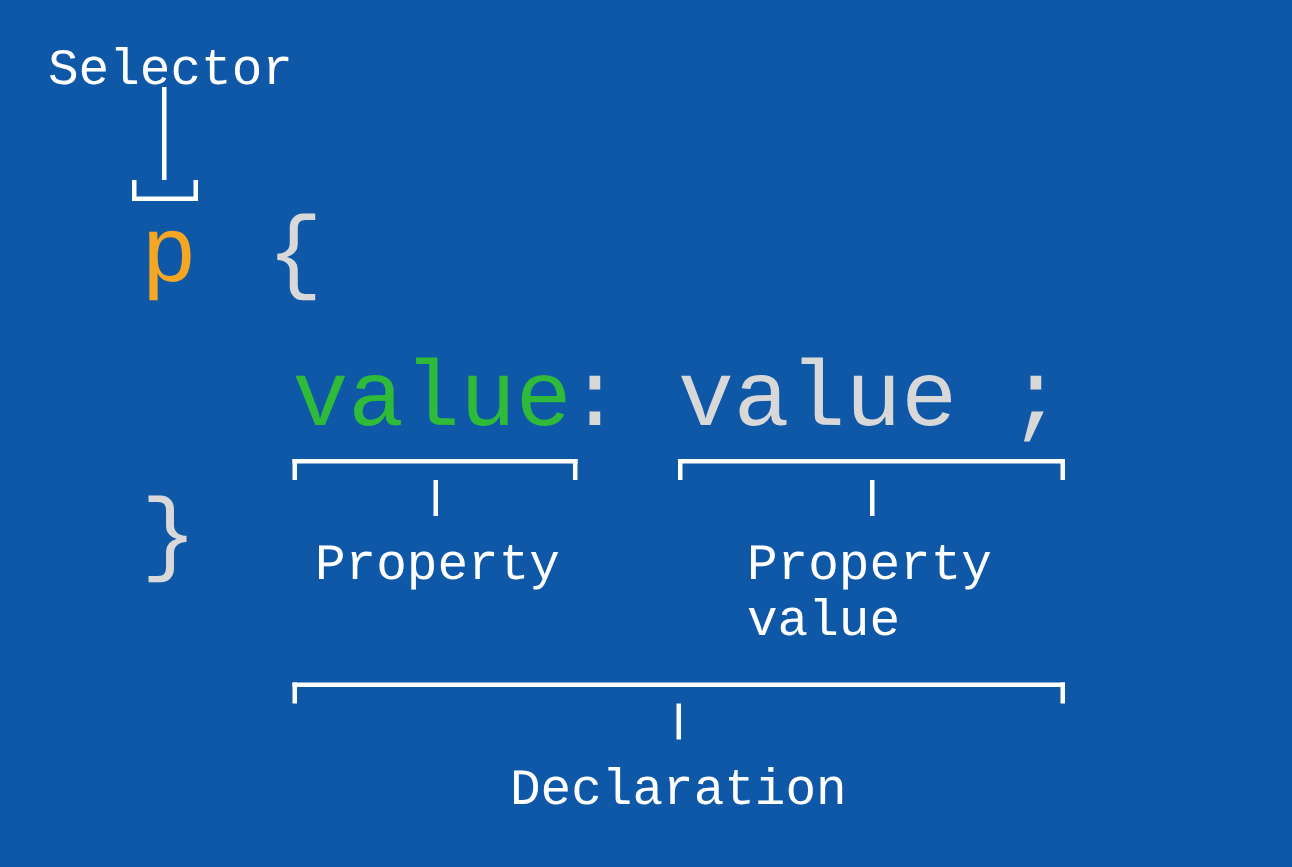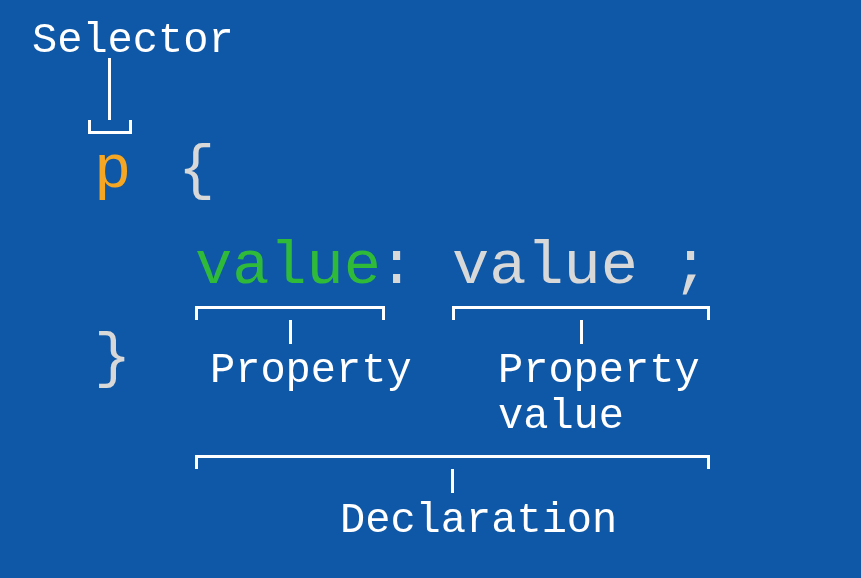--- a/index.html
+++ b/index.html
@@ -7,24 +7,25 @@
     width: 861px;
     height: 578px;
     background: #0f58a8;
     font-family: "Courier New", Courier, monospace;
     position: relative;
     overflow: hidden;
   }
   .label {
     position: absolute;
     color: #fff;
-    font-size: 42px;
+    font-size: 34px;
     font-family: "Courier New", Courier, monospace;
     white-space: pre;
     line-height: 1.1;
+    margin-top: 12px;
   }
   .code {
     position: absolute;
     font-family: "Courier New", Courier, monospace;
     font-size: 62px;
     line-height: 1;
     white-space: pre;
   }
   .selector-color { color: #f5a623; }
   .brace-color { color: #d8d8d8; }

